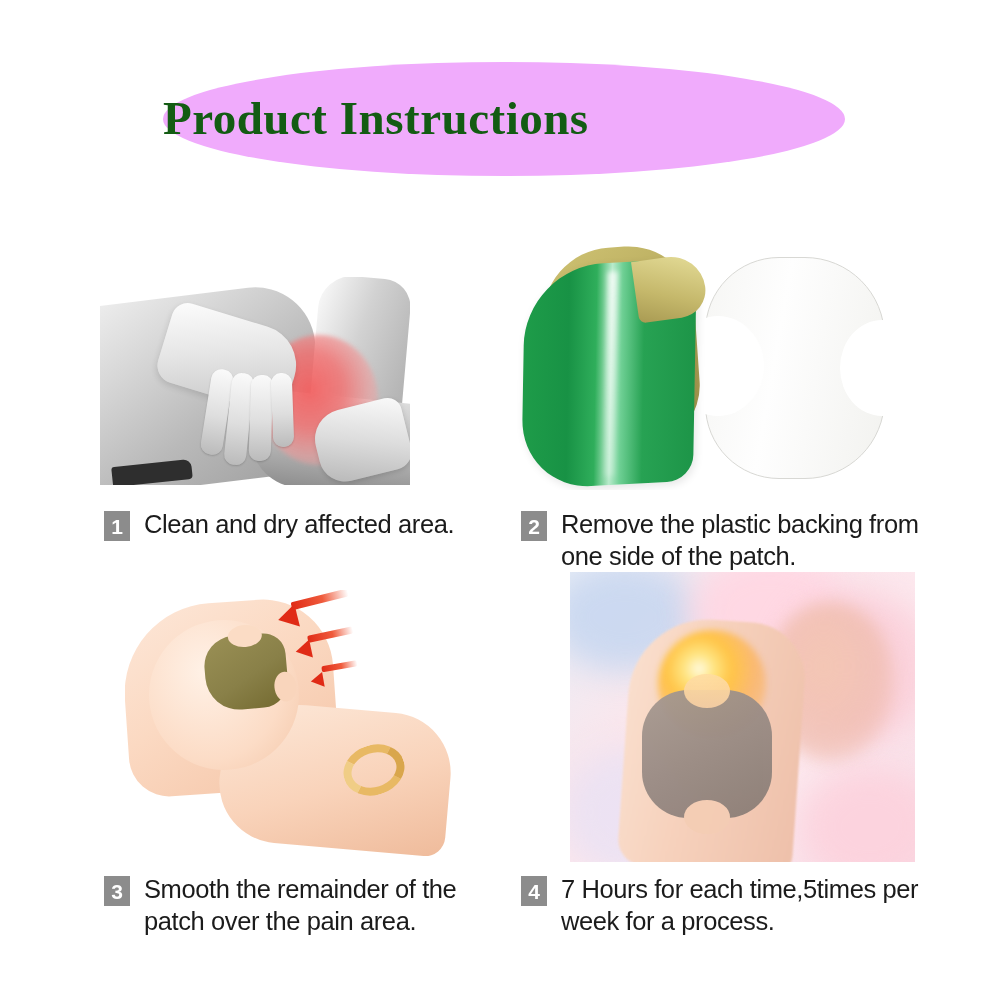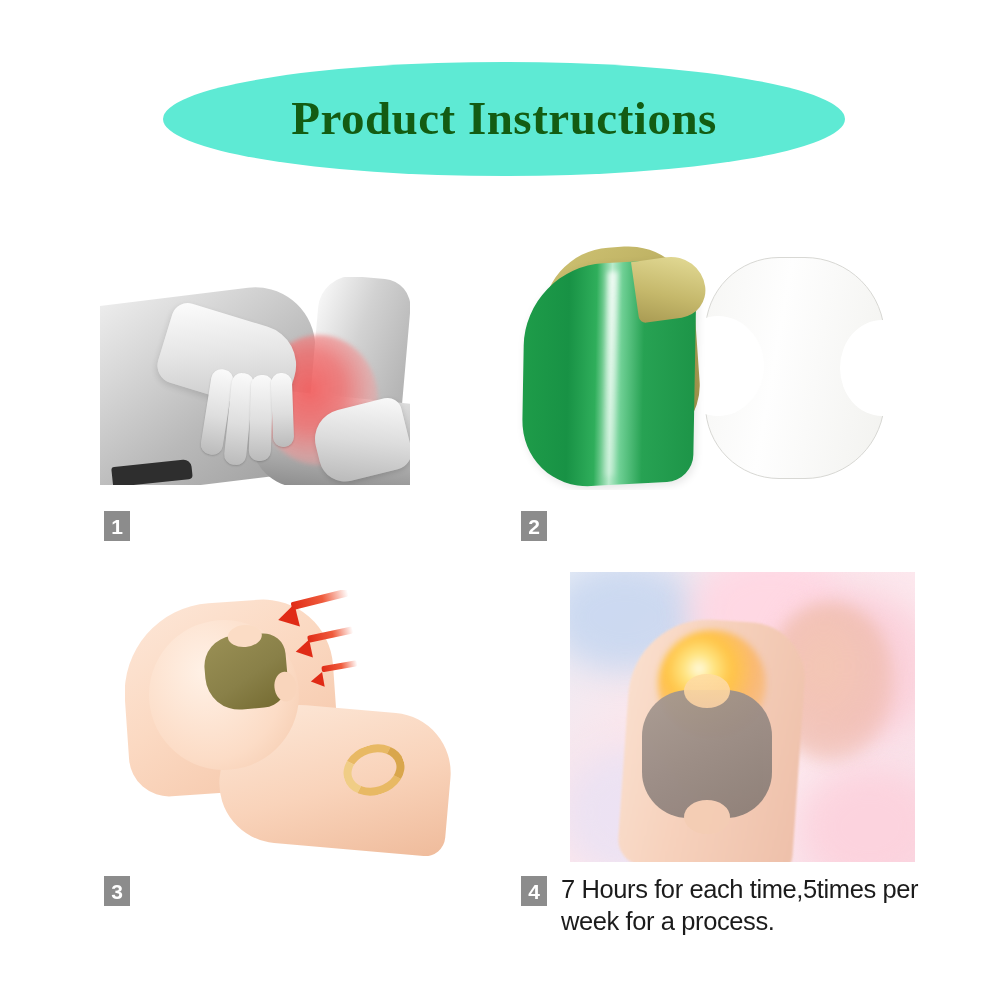--- a/index.html
+++ b/index.html
@@ -16,25 +16,24 @@
     -webkit-font-smoothing: antialiased;
   }
 
   
   #title-banner {
     position: absolute;
     left: 163px;
     top: 62px;
     width: 682px;
     height: 114px;
-    background: #5eead4;
+    background: #f0abfc;
     border-radius: 50% / 50%;
     display: flex;
     align-items: center;
-    justify-content: center;
   }
   #title-text {
     font-family: "Liberation Serif", "DejaVu Serif", serif;
     font-weight: bold;
     font-size: 47px;
     letter-spacing: 0.5px;
     color: #135C13;
     white-space: nowrap;
     line-height: 1;
     margin-top: -2px;
@@ -458,26 +457,29 @@
     <div class="bokeh b5"></div>
     <div class="person-blur"></div>
     <div class="leg"></div>
     <div class="glow"></div>
     <div class="patch-applied"></div>
   </div>
 </div>
 
 <div class="caption" id="caption-1">
   <div class="badge">1</div>
+  <div class="caption-text">Clean and dry affected area.</div>
 </div>
 
 <div class="caption" id="caption-2">
   <div class="badge">2</div>
+  <div class="caption-text">Remove the plastic backing from one side of the patch.</div>
 </div>
 
 <div class="caption" id="caption-3">
   <div class="badge">3</div>
+  <div class="caption-text">Smooth the remainder of the patch over the pain area.</div>
 </div>
 
 <div class="caption" id="caption-4">
   <div class="badge">4</div>
   <div class="caption-text">7 Hours for each time,5times per week for a process.</div>
 </div>
 
 </body></html>

